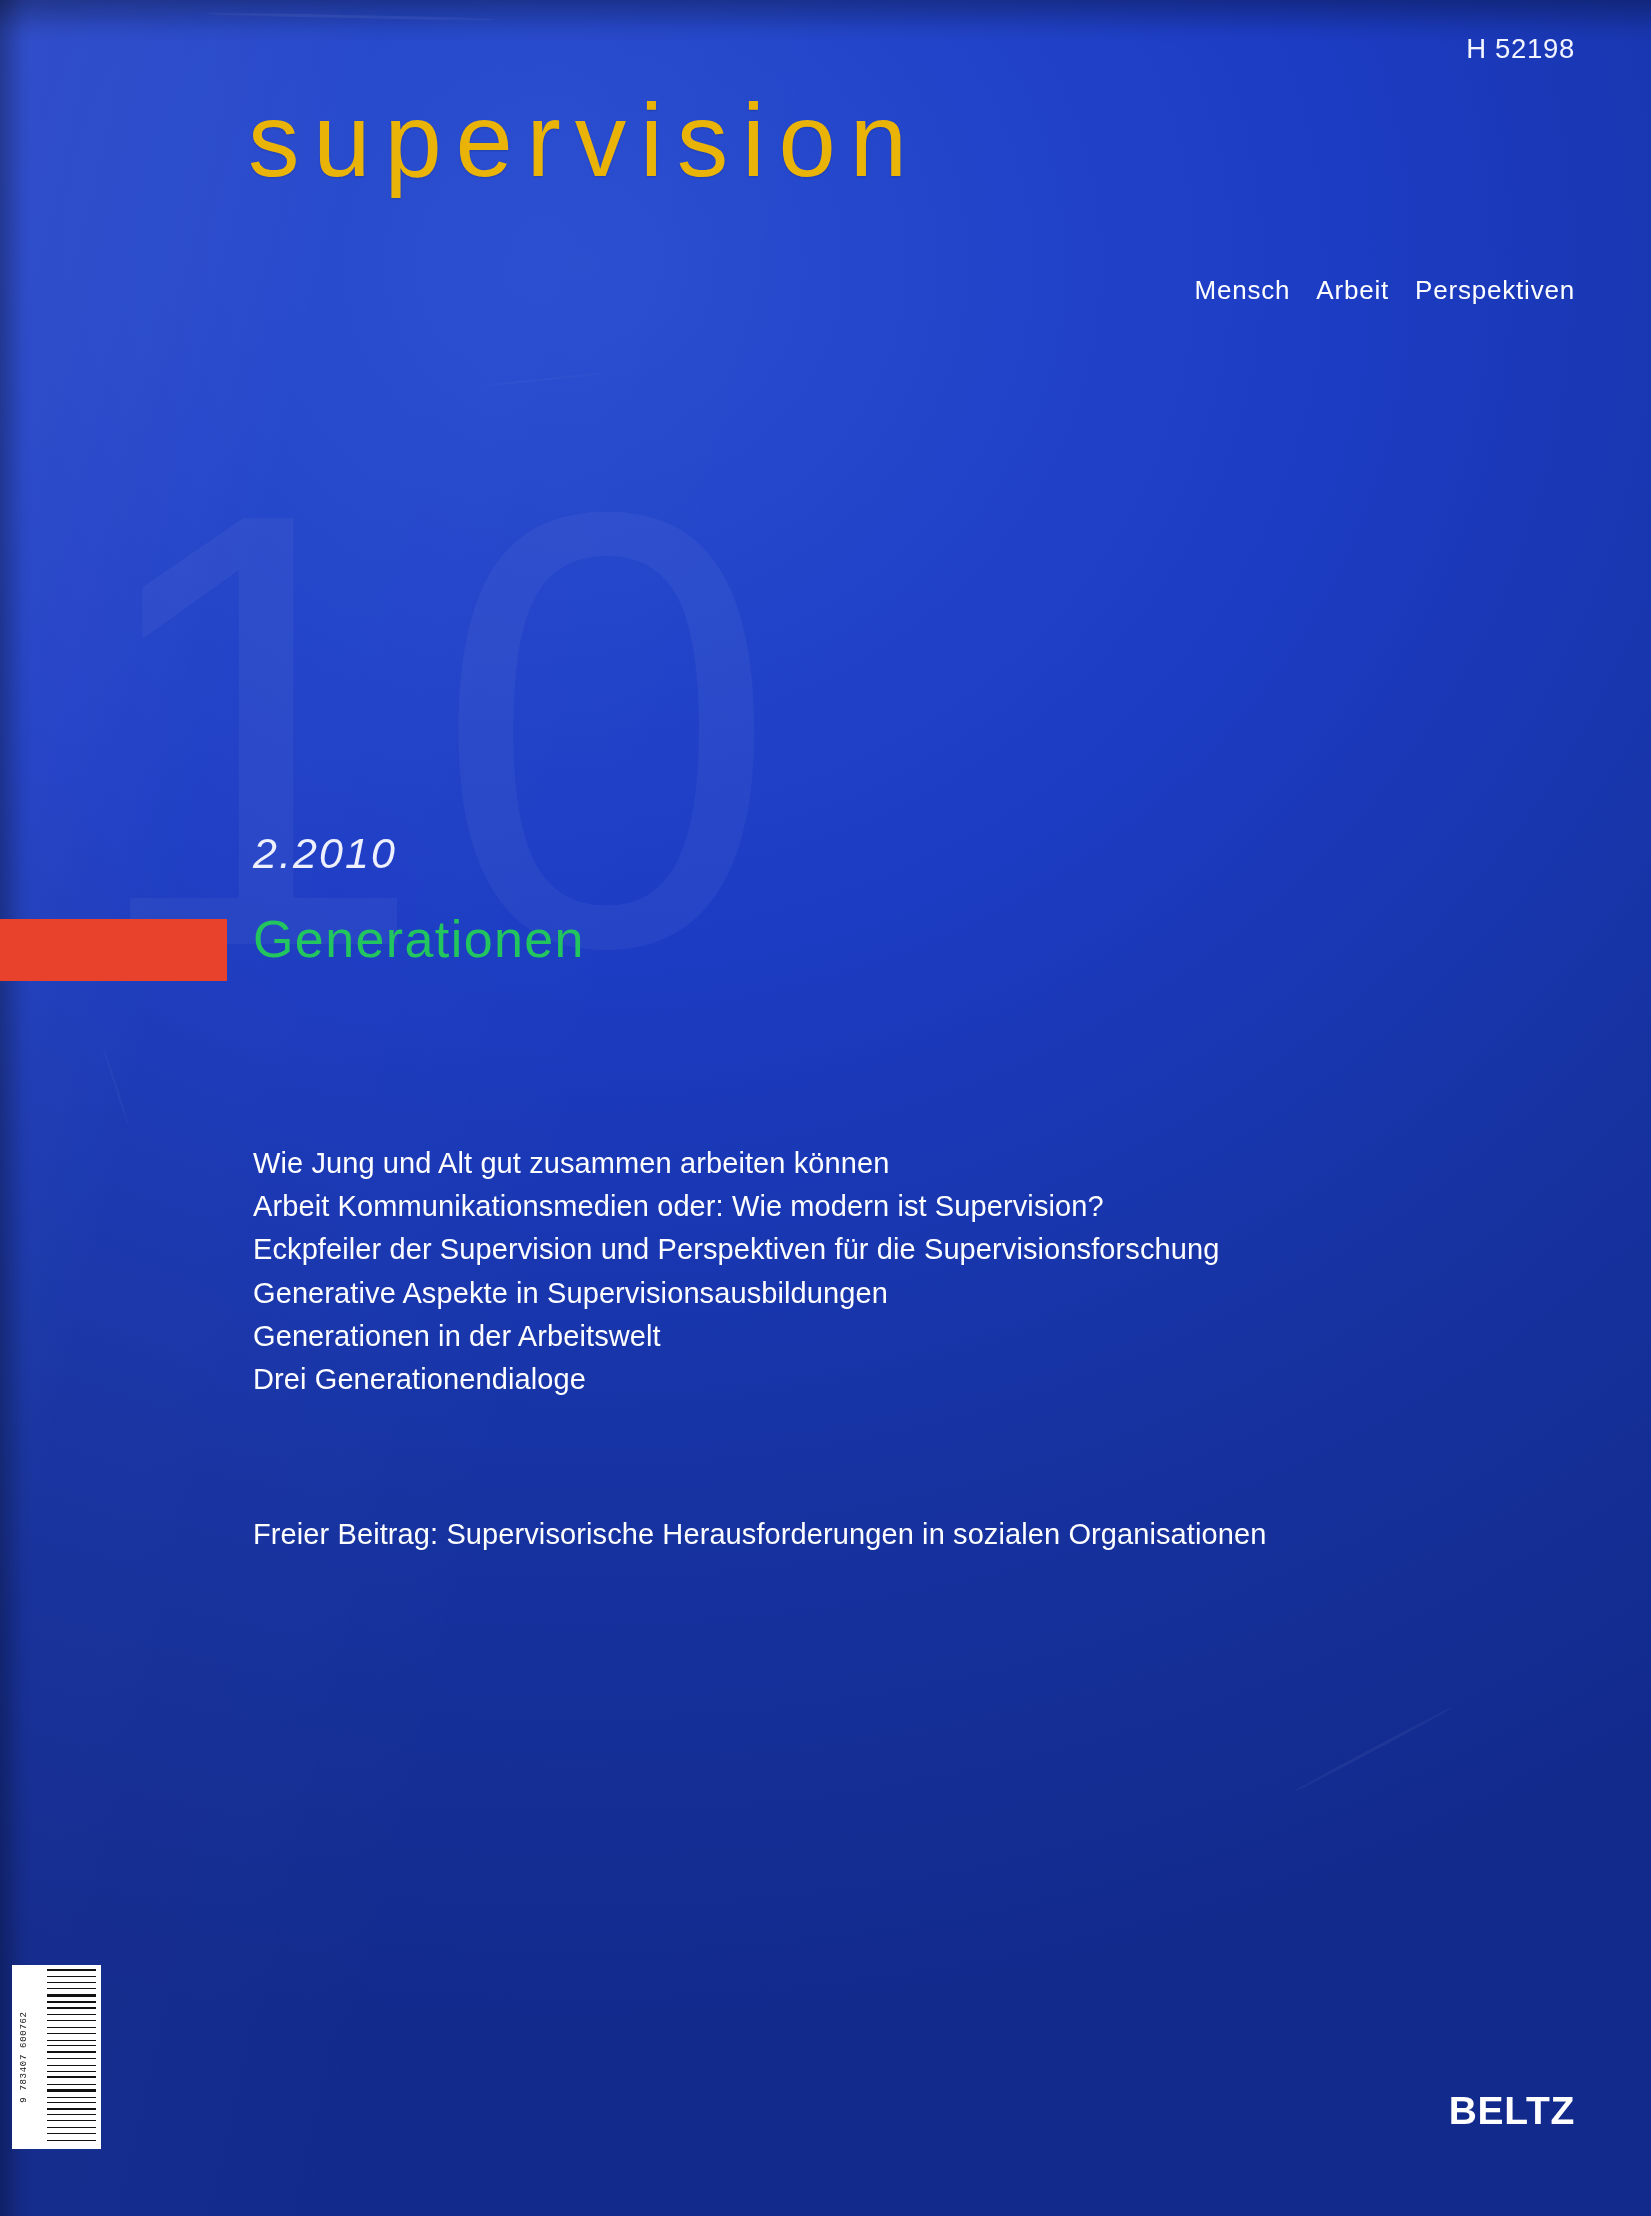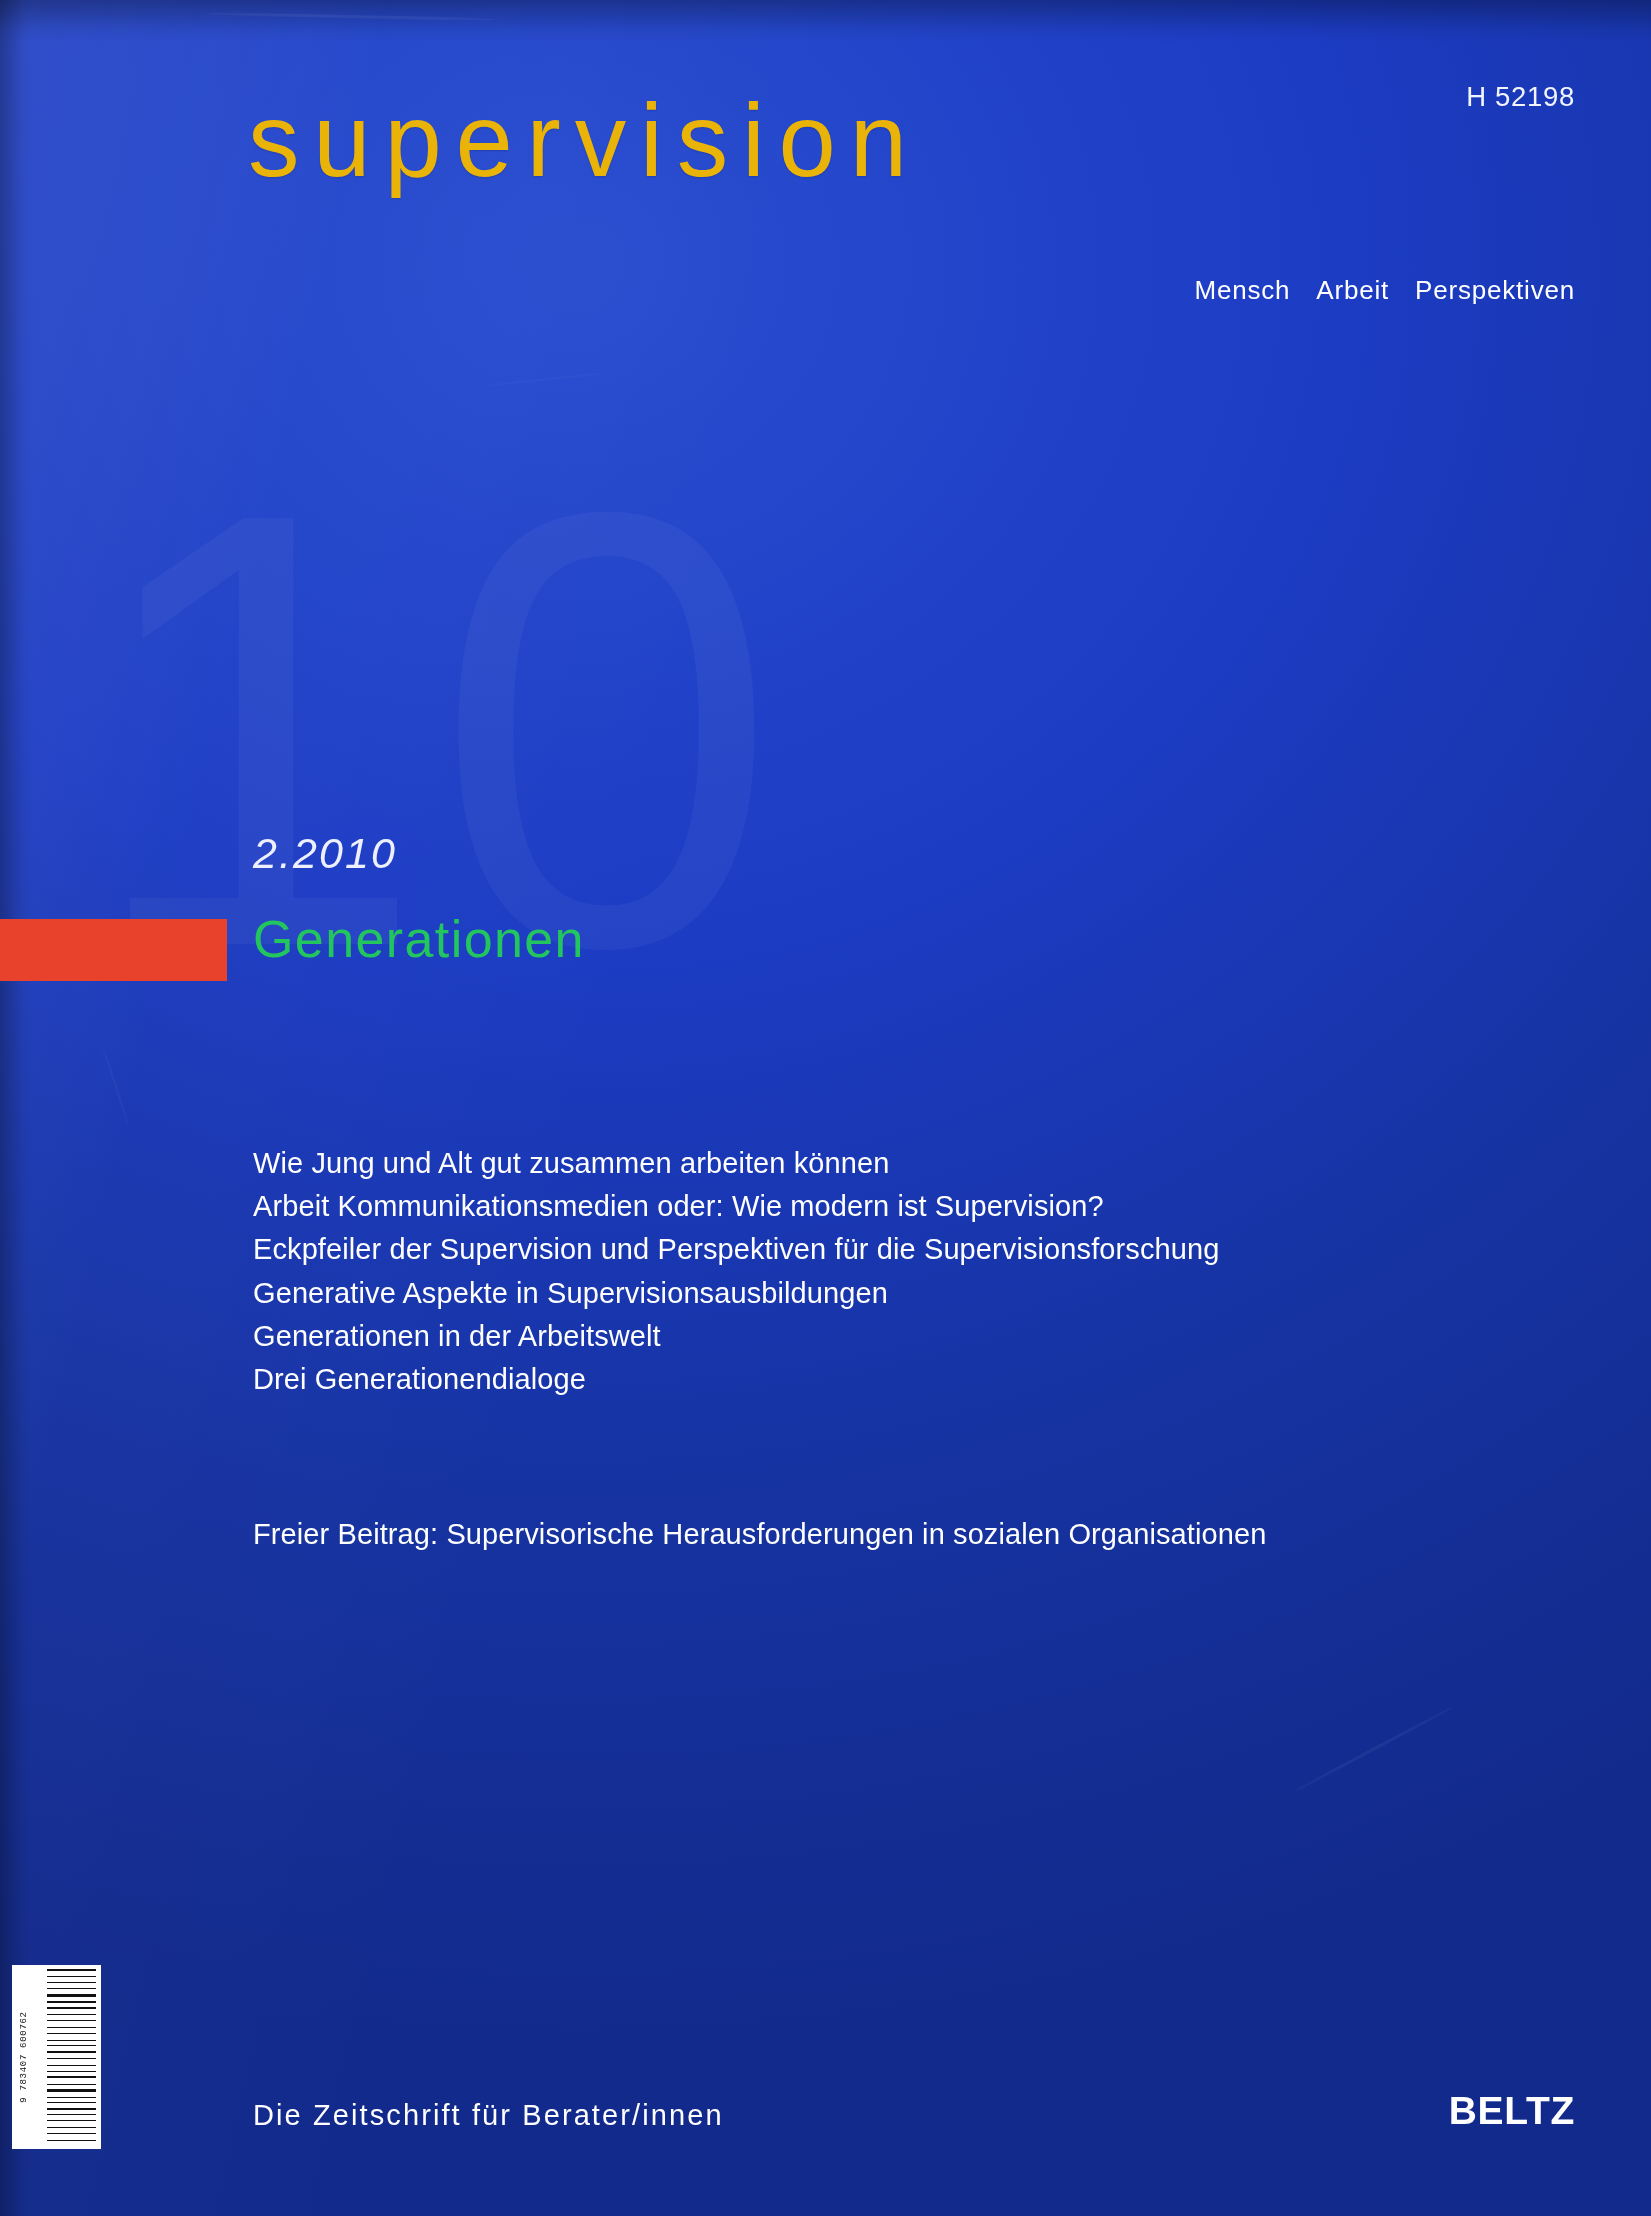--- a/index.html
+++ b/index.html
@@ -62,21 +62,20 @@
     white-space: nowrap;
   }
   
   .issue-code {
     position: absolute;
     right: 77px;
     top: 33px;
     font-size: 27.5px;
     letter-spacing: 0.7px;
     color: #f2f4ff;
-    margin-top: 48px;
   }
   
   .masthead {
     position: absolute;
     left: 248px;
     top: 89px;
     font-size: 103px;
     line-height: 1;
     letter-spacing: 13.8px;
     font-weight: 400;
@@ -237,21 +236,20 @@
     <div class="line">Wie Jung und Alt gut zusammen arbeiten können</div>
     <div class="line">Arbeit Kommunikationsmedien oder: Wie modern ist Supervision?</div>
     <div class="line">Eckpfeiler der Supervision und Perspektiven für die Supervisionsforschung</div>
     <div class="line">Generative Aspekte in Supervisionsausbildungen</div>
     <div class="line">Generationen in der Arbeitswelt</div>
     <div class="line">Drei Generationendialoge</div>
   </div>
 
   <div class="free-article">Freier Beitrag: Supervisorische Herausforderungen in sozialen Organisationen</div>
 
-  <div class="footer-tagline">Die Zeitschrift für Berater/innen</div>
   <div class="publisher">BELTZ</div>
 
   <div class="barcode">
     <div class="digits">9 783407 600762</div>
     <div class="bars" id="barcode-bars">
         <i style="height:2.1px;background:#111;"></i>
         <i style="height:0.7px;background:transparent;"></i>
         <i style="height:1.4px;background:#111;"></i>
         <i style="height:0.7px;background:transparent;"></i>
         <i style="height:0.7px;background:#111;"></i>

